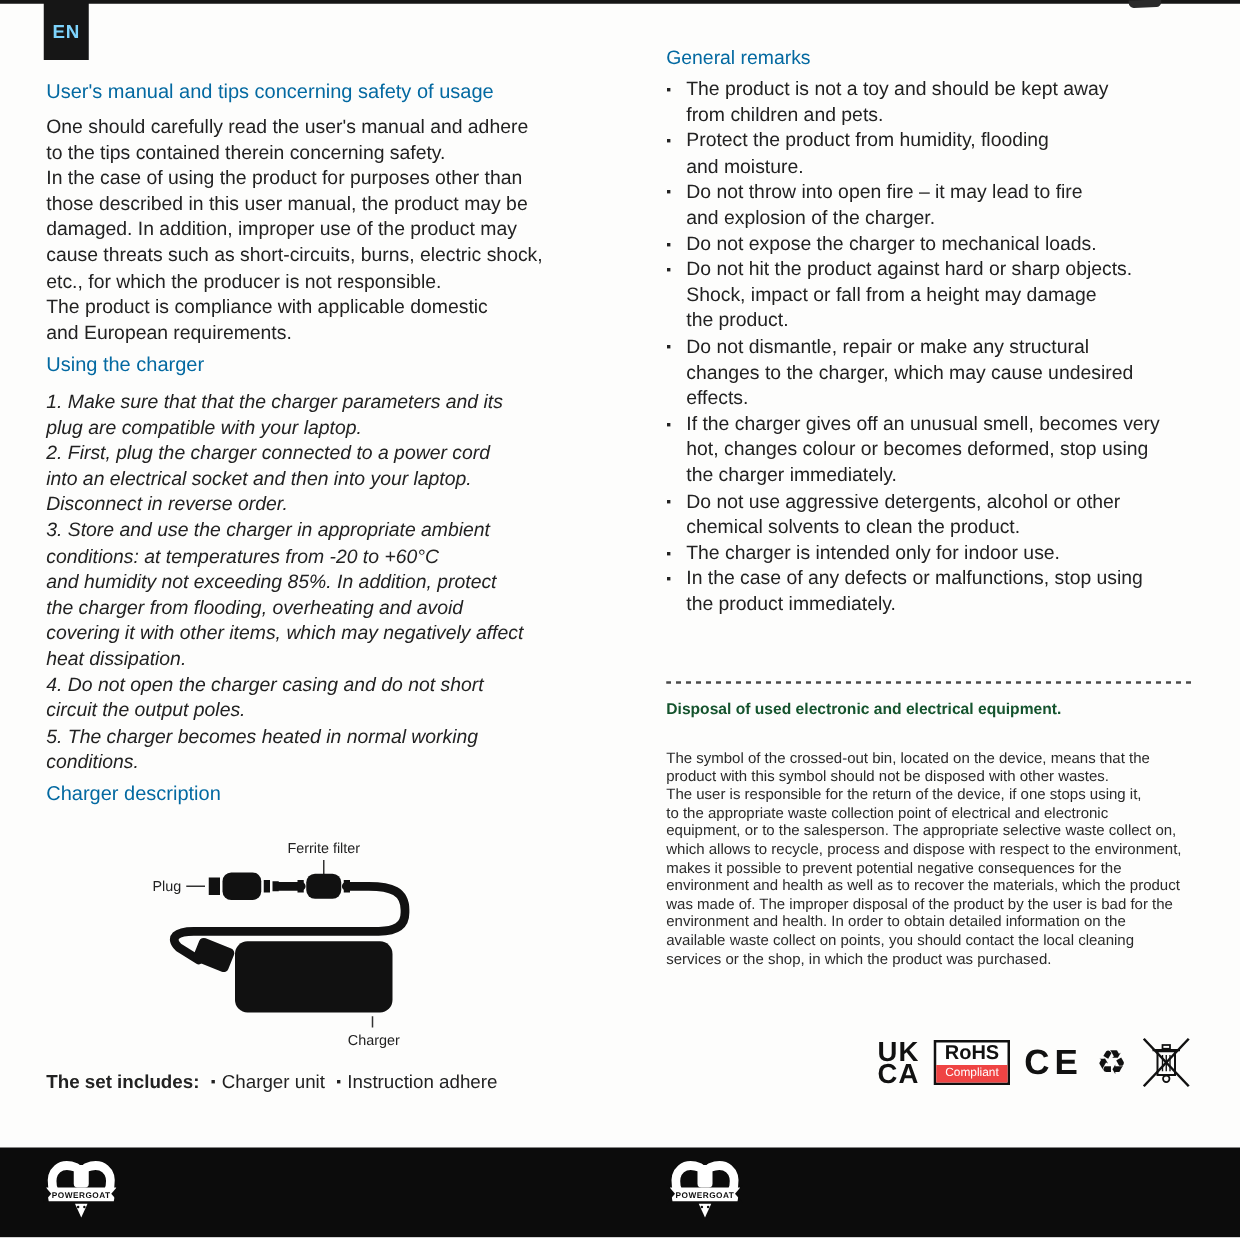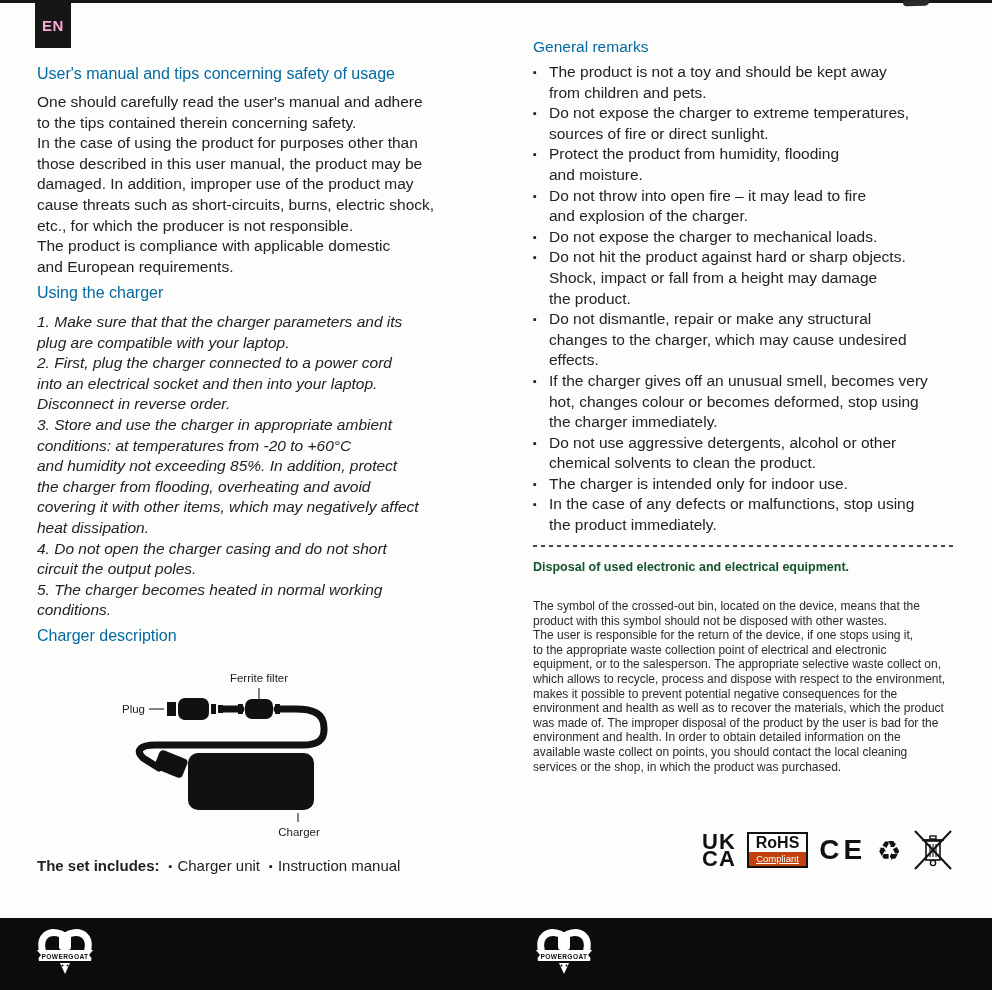--- a/index.html
+++ b/index.html
@@ -6,21 +6,21 @@
   .page {
     position:relative; width:992px; height:990px; margin:0 auto;
     background:#fdfdfc; overflow:hidden;
     font-family:"Liberation Sans", sans-serif; color:#1e1e1e;
   }
   .topline { position:absolute; top:0; left:0; width:992px; height:3px; background:#161616; }
   .scan-mark { position:absolute; top:0; left:903px; width:26px; height:6px; background:#2a2a2a; border-radius:0 0 4px 4px; transform:rotate(-2deg); }
 
   .en-badge {
     position:absolute; left:35px; top:2px; width:36px; height:46px;
-    background:#161616; color:#f9a8d4; font-weight:bold; font-size:15px;
+    background:#161616; color:#7dd3fc; font-weight:bold; font-size:15px;
     display:flex; align-items:center; justify-content:center; letter-spacing:.5px;
   }
 
   .h1 { position:absolute; font-size:16px; font-weight:normal; color:#0369a1; }
   .body-text {
     position:absolute; font-size:15.5px; line-height:20.6px; white-space:pre-line; color:#222;
   }
 
   
   #h-usage   { left:37px; top:65px;  }
@@ -51,21 +51,21 @@
   #p-disposal {
     position:absolute; left:533px; top:599px; width:444px;
     font-size:12px; line-height:14.6px; white-space:pre-line; color:#2a2a2a;
   }
 
   
   .certs { position:absolute; left:702px; top:826px; height:48px; display:flex; align-items:center; gap:11px; }
   .ukca { font-weight:800; font-size:22px; line-height:17px; letter-spacing:1px; color:#111; text-align:left; }
   .rohs { border:2.5px solid #111; text-align:center; background:#fff; }
   .rohs-top { font-weight:800; font-size:16px; line-height:18px; padding:0 7px; color:#111; }
-  .rohs-bottom { background:#c2410c; color:#fff; font-size:9.5px; line-height:13px; padding:0 4px 1px 4px;text-decoration:underline; }
+  .rohs-bottom { background:#ef4444; color:#fff; font-size:9.5px; line-height:13px; padding:0 4px 1px 4px; }
   .ce { font-size:28px; font-weight:600; letter-spacing:4px; color:#111; }
   .recycle { font-size:27px; color:#111; font-family:"DejaVu Sans", sans-serif; }
 
   
   .footer { position:absolute; left:0; top:918px; width:992px; height:72px; background:#0c0c0c; }
   .goat { position:absolute; top:4px; width:60px; height:58px; }
   .goat-1 { left:35px; }
   .goat-2 { left:534px; }
 
   svg text { font-family:"Liberation Sans", sans-serif; }
@@ -133,29 +133,27 @@
       <rect x="-15" y="-10" width="30" height="20" rx="4" fill="#111"></rect>
     </g>
 
     <rect x="151" y="101" width="126" height="57" rx="10" fill="#111"></rect>
 
     <line x1="261" y1="161" x2="261" y2="170" stroke="#333" stroke-width="1.2"></line>
     <text x="262" y="184" font-size="11.5" fill="#222" text-anchor="middle">Charger</text>
   </svg>
 
   <div id="set-line">
-    <span class="lbl">The set includes:</span><span class="sq-bullet">▪</span><span>Charger unit</span><span class="sq-bullet">▪</span><span>Instruction manual</span>
+    <span class="lbl">The set includes:</span><span class="sq-bullet">▪</span><span>Charger unit</span><span class="sq-bullet">▪</span><span>Instruction adhere</span>
   </div>
 
   <div class="h1" id="h-remarks">General remarks</div>
   <ul id="remarks">
     <li>The product is not a toy and should be kept away
 from children and pets.</li>
-    <li>Do not expose the charger to extreme temperatures,
-sources of fire or direct sunlight.</li>
     <li>Protect the product from humidity, flooding
 and moisture.</li>
     <li>Do not throw into open fire – it may lead to fire
 and explosion of the charger.</li>
     <li>Do not expose the charger to mechanical loads.</li>
     <li>Do not hit the product against hard or sharp objects.
 Shock, impact or fall from a height may damage
 the product.</li>
     <li>Do not dismantle, repair or make any structural
 changes to the charger, which may cause undesired

